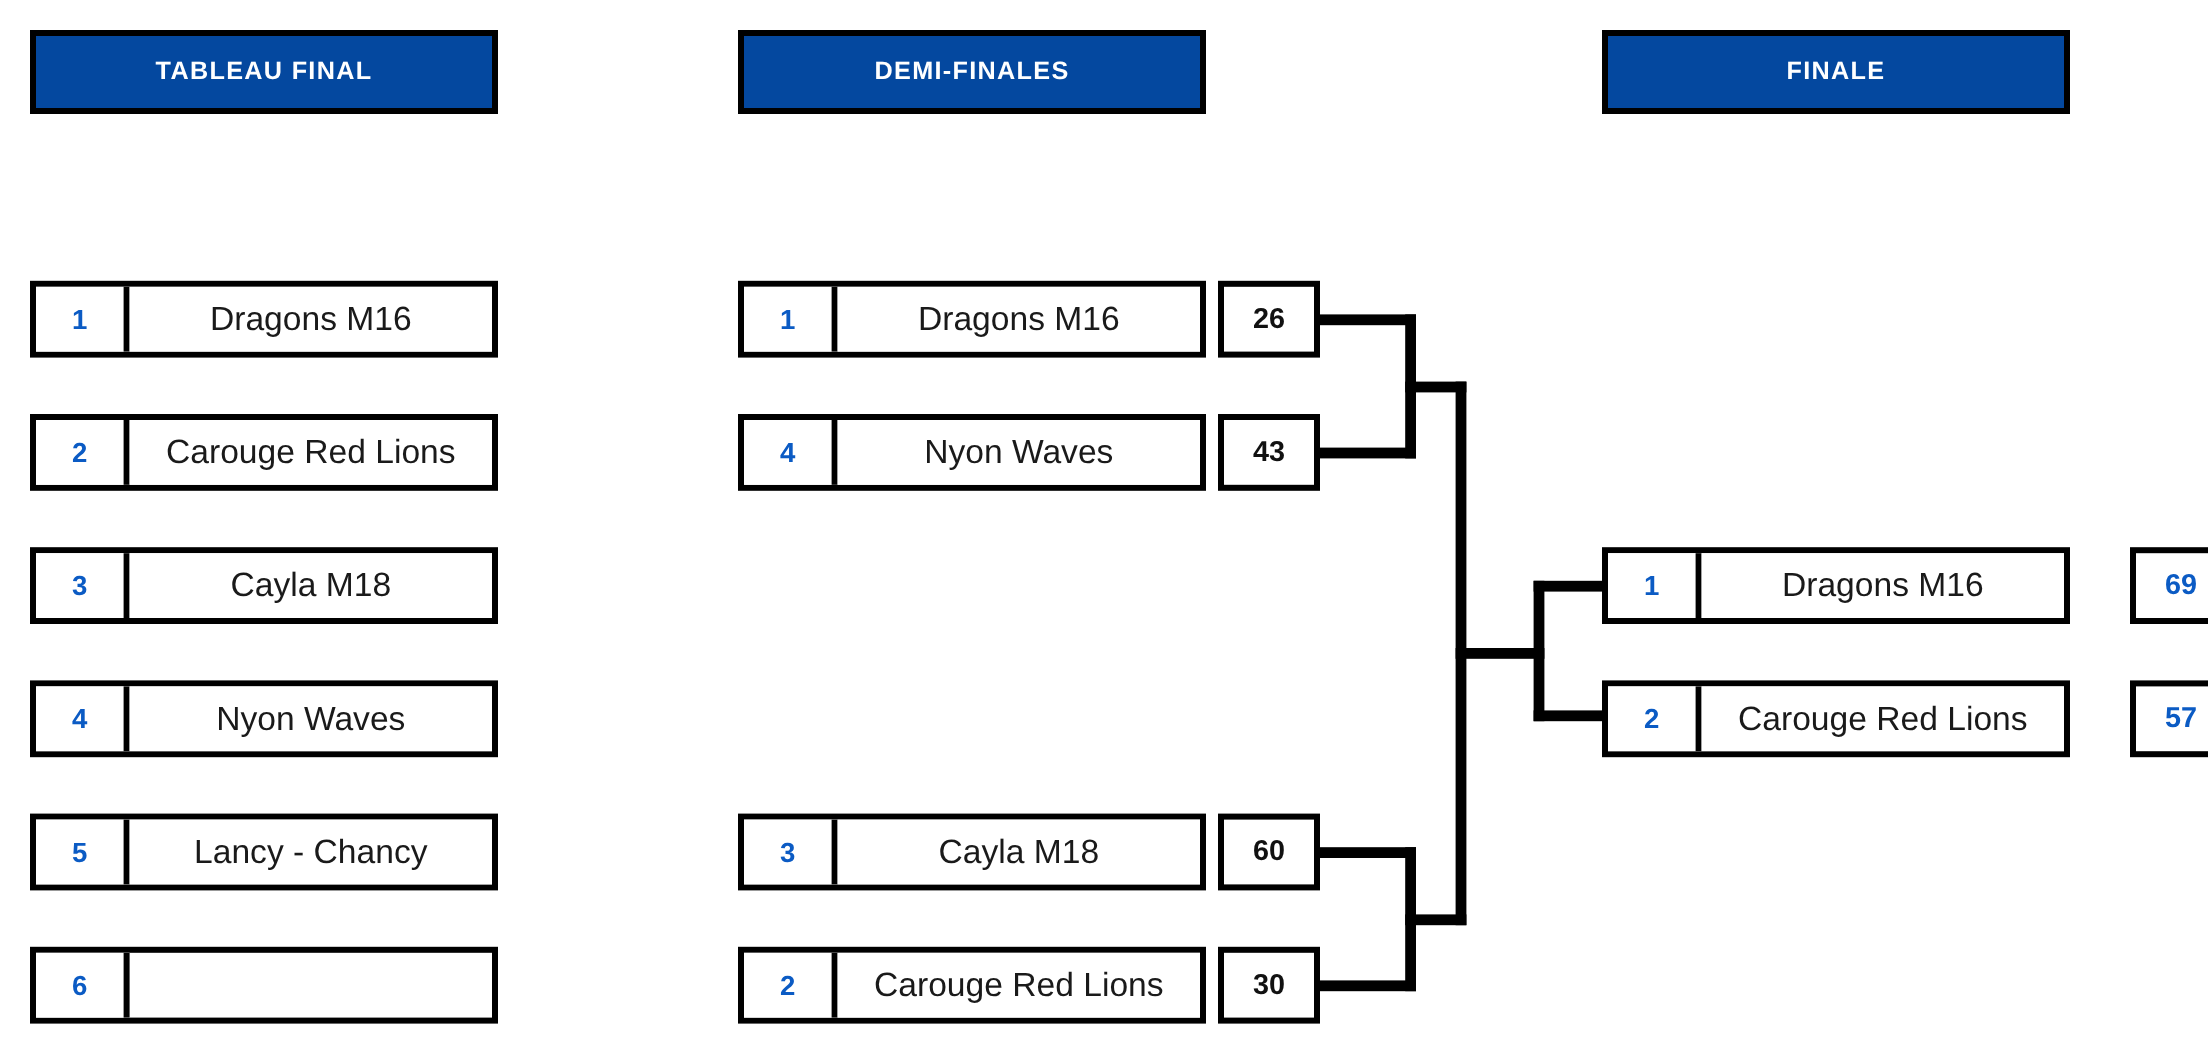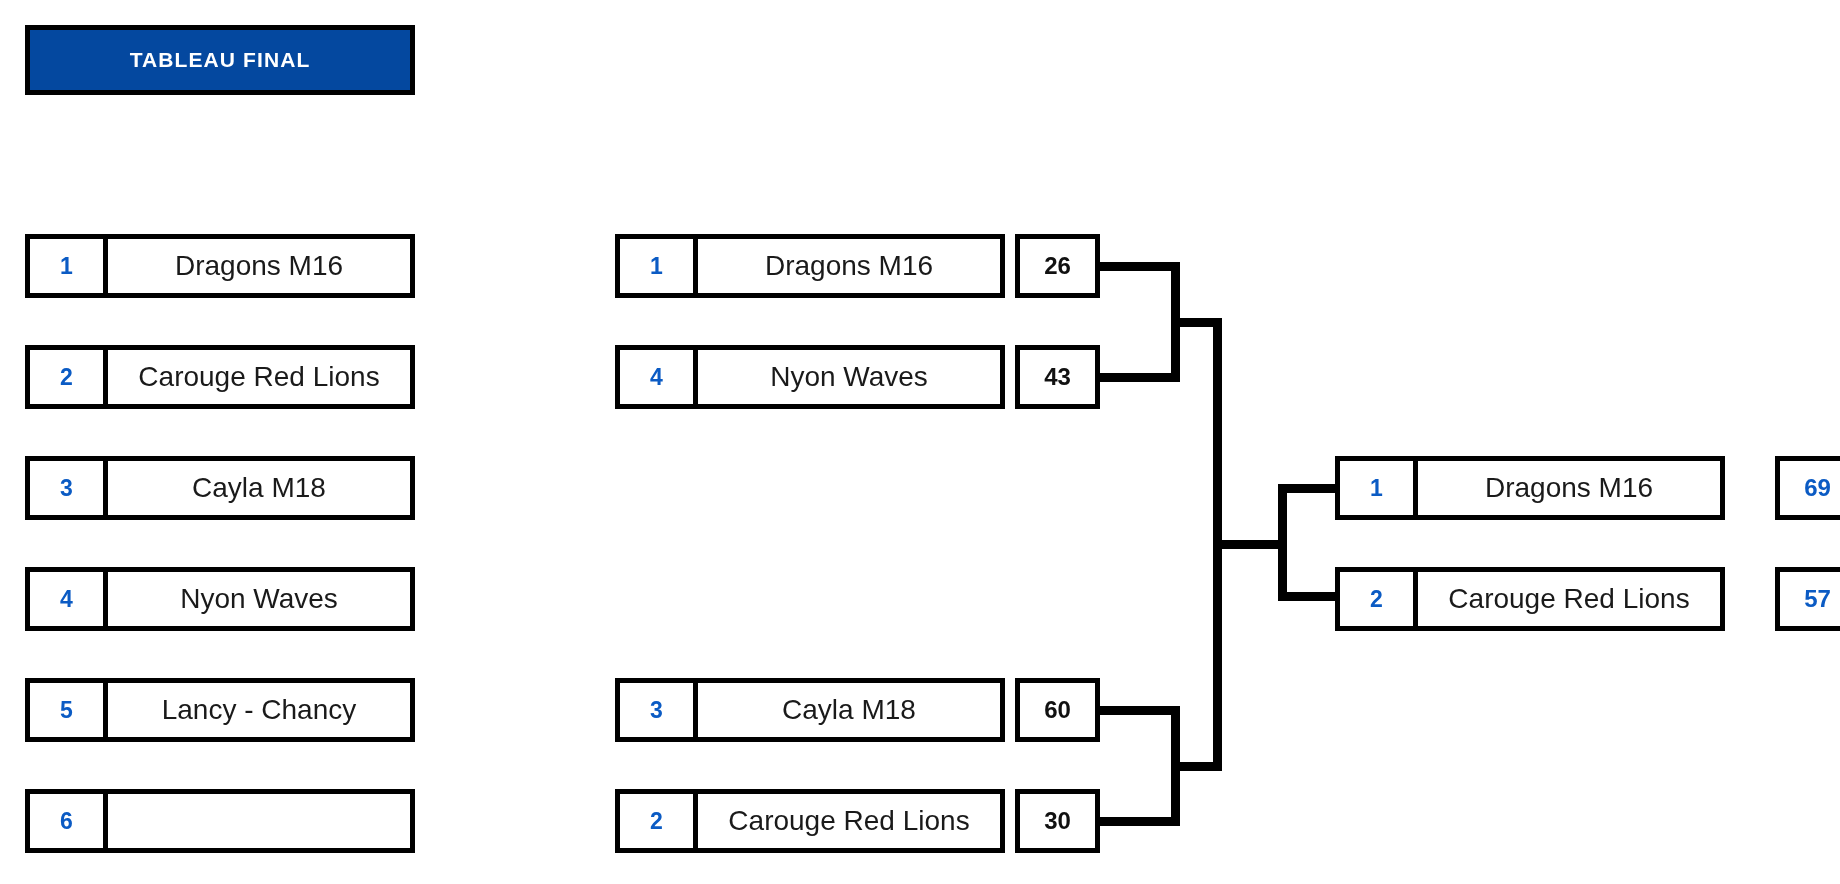--- a/index.html
+++ b/index.html
@@ -79,21 +79,23 @@
     background:#000000;
   }
 </style>
 </head>
 <body>
 
 <div id="stage">
 
   <div class="round-header" style="left:25px;top:25px;width:390px;height:70px;">TABLEAU FINAL</div>
 
+  <div class="round-header" style="left:615px;top:25px;width:390px;height:70px;">DEMI-FINALES</div>
 
+  <div class="round-header" style="left:1335px;top:25px;width:390px;height:70px;">FINALE</div>
 
   <div class="team-row" style="left:25px;top:234px;width:390px;height:64px;">
     <div class="seed-cell">1</div>
     <div class="name-cell">Dragons M16</div>
   </div>
 
   <div class="team-row" style="left:25px;top:345px;width:390px;height:64px;">
     <div class="seed-cell">2</div>
     <div class="name-cell">Carouge Red Lions</div>
   </div>

